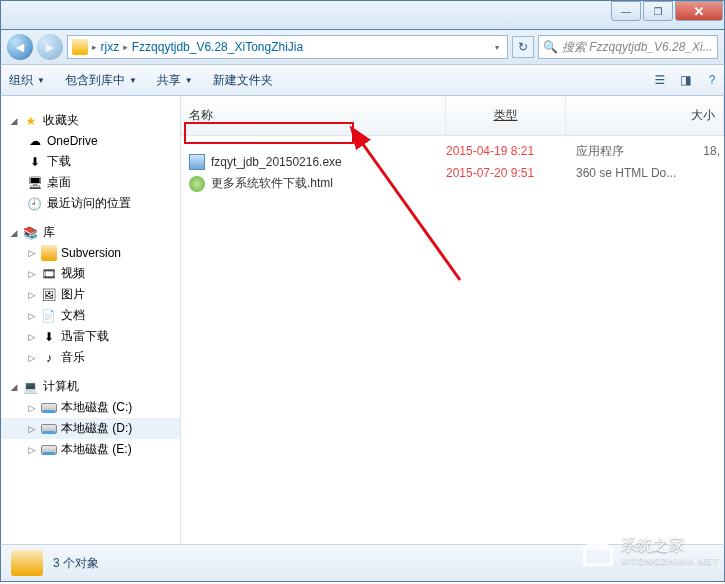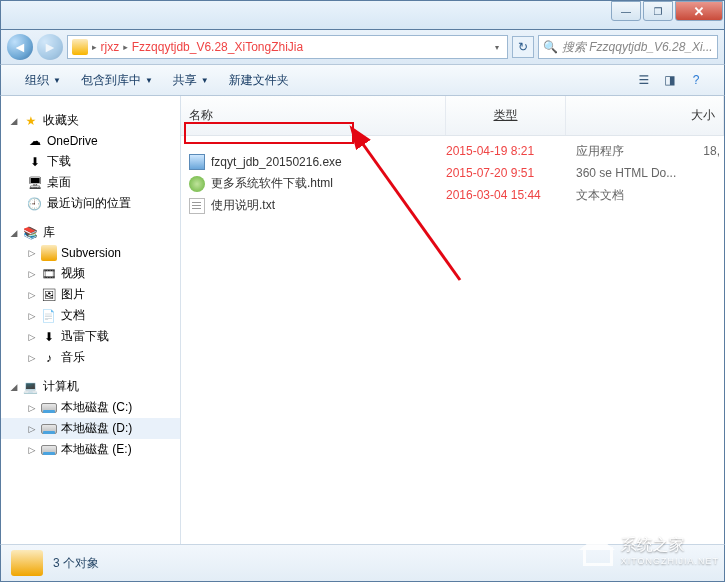--- a/index.html
+++ b/index.html
@@ -11,29 +11,29 @@
 .winbtn.close { background: linear-gradient(to bottom,#e9968c,#c94b3b); color:#fff; width:48px;}
 .winbtn.close span{font-size:13px;font-weight:bold;}
 
 
 .addrrow { height: 34px; background: linear-gradient(to bottom,#e9f2fa,#dce9f5); border-left:1px solid #5a7ca0; border-right:1px solid #5a7ca0; display:flex; align-items:center; padding:0 6px; gap:4px;}
 .navarrow { width:26px; height:26px; border-radius:50%; background: radial-gradient(circle at 30% 30%, #bfe0fb, #6fa9d6 60%, #3a71a5); display:flex; align-items:center; justify-content:center; color:#fff; font-size:14px;}
 .navarrow.fwd{opacity:.5;}
 .addrbox { flex:1; height:24px; background:#fff; border:1px solid #9db8d2; display:flex; align-items:center; padding:0 4px; gap:4px;}
 .addrbox .foldericon{width:16px;height:16px; background:linear-gradient(to bottom,#fceabb,#f8b500); border-radius:2px;}
 .addrbox .sep{color:#666; font-size:9px;}
-.addrbox .crumb{color:#ef4444;}
+.addrbox .crumb{color:#0369a1;}
 .addrbox .drop{color:#666; font-size:8px; padding:0 4px;}
 .addrrefresh{width:22px;height:22px;border:1px solid #9db8d2;background:#eaf3fb;display:flex;align-items:center;justify-content:center;color:#2a5a8a;font-size:12px;}
 .searchbox{width:180px;height:24px;background:#fff;border:1px solid #9db8d2;display:flex;align-items:center;padding:0 4px;gap:4px;}
 .searchbox .mag{color:#5a7ca0;}
 .searchbox .ph{color:#888;font-style:italic;overflow:hidden;white-space:nowrap;}
 
 
-.toolbar{height:32px;background:linear-gradient(to bottom,#f6fafd,#e4eef7);border:1px solid #b6c8da;border-left:1px solid #5a7ca0;border-right:1px solid #5a7ca0;display:flex;align-items:center;padding:0 16px;gap:4px;}
+.toolbar{height:32px;background:linear-gradient(to bottom,#f6fafd,#e4eef7);border:1px solid #b6c8da;border-left:1px solid #5a7ca0;border-right:1px solid #5a7ca0;display:flex;align-items:center;padding:0 0;gap:4px;}
 .tbtn{padding:3px 8px;color:#1a3e66;display:flex;align-items:center;gap:4px;}
 .tbtn .dd{font-size:8px;color:#1a3e66;}
 .tright{margin-left:auto;display:flex;gap:2px;}
 .tright .ib{width:24px;height:22px;border:1px solid transparent;display:flex;align-items:center;justify-content:center;color:#3a5a7a;}
 
 
 .main{display:flex;height:448px;border-left:1px solid #5a7ca0;border-right:1px solid #5a7ca0;background:#fff;}
 .sidebar{width:180px;border-right:1px solid #d8e2ec;overflow:auto;padding:6px 0;}
 .node{display:flex;align-items:center;padding:2px 4px 2px 8px;gap:4px;white-space:nowrap;}
 .node .tw{width:10px;font-size:9px;color:#666;text-align:center;}
@@ -255,29 +255,20 @@
       </div>
       <div class="frow">
         <div class="fname">
             <span class="ficon html"></span>
             <span>更多系统软件下载.html</span>
           </div>
         <div class="fdate">2015-07-20 9:51</div>
         <div class="ftype">360 se HTML Do...</div>
         <div class="fsize"></div>
       </div>
-      <div class="frow">
-        <div class="fname">
-            <span class="ficon txt"></span>
-            <span>使用说明.txt</span>
-          </div>
-        <div class="fdate">2016-03-04 15:44</div>
-        <div class="ftype">文本文档</div>
-        <div class="fsize"></div>
-      </div>
     </div>
   </div>
 </div>
 
 <div class="status">
   <div class="bigfolder"></div>
   <span class="txt">3 个对象</span>
 </div>
 
 <div class="redbox"></div>

